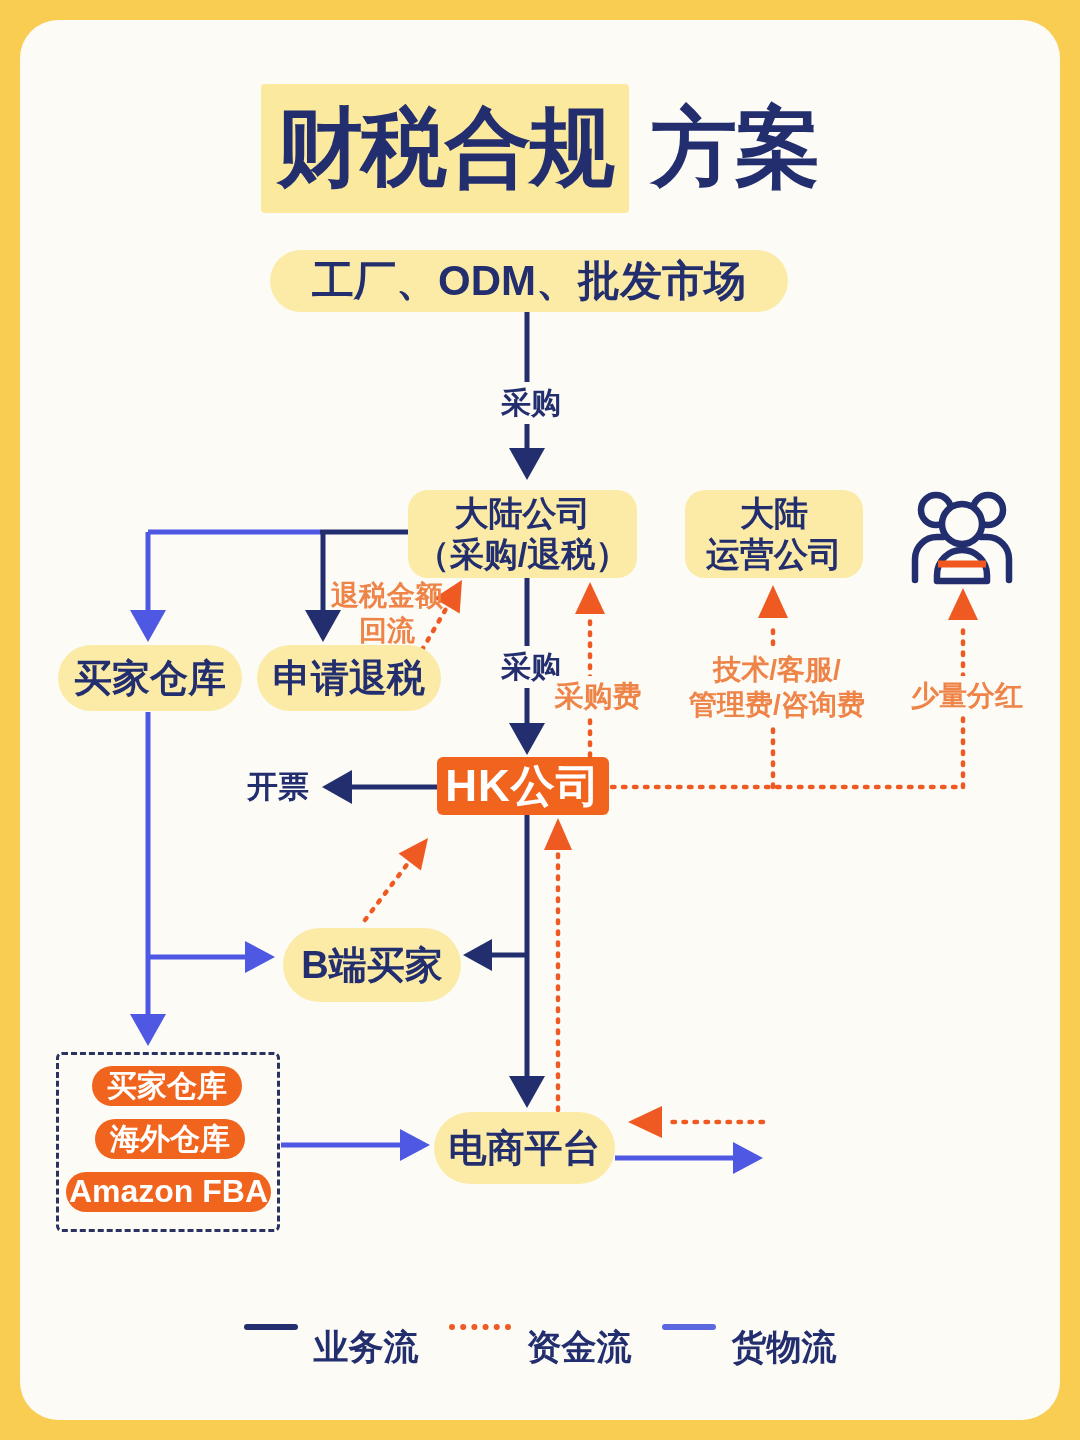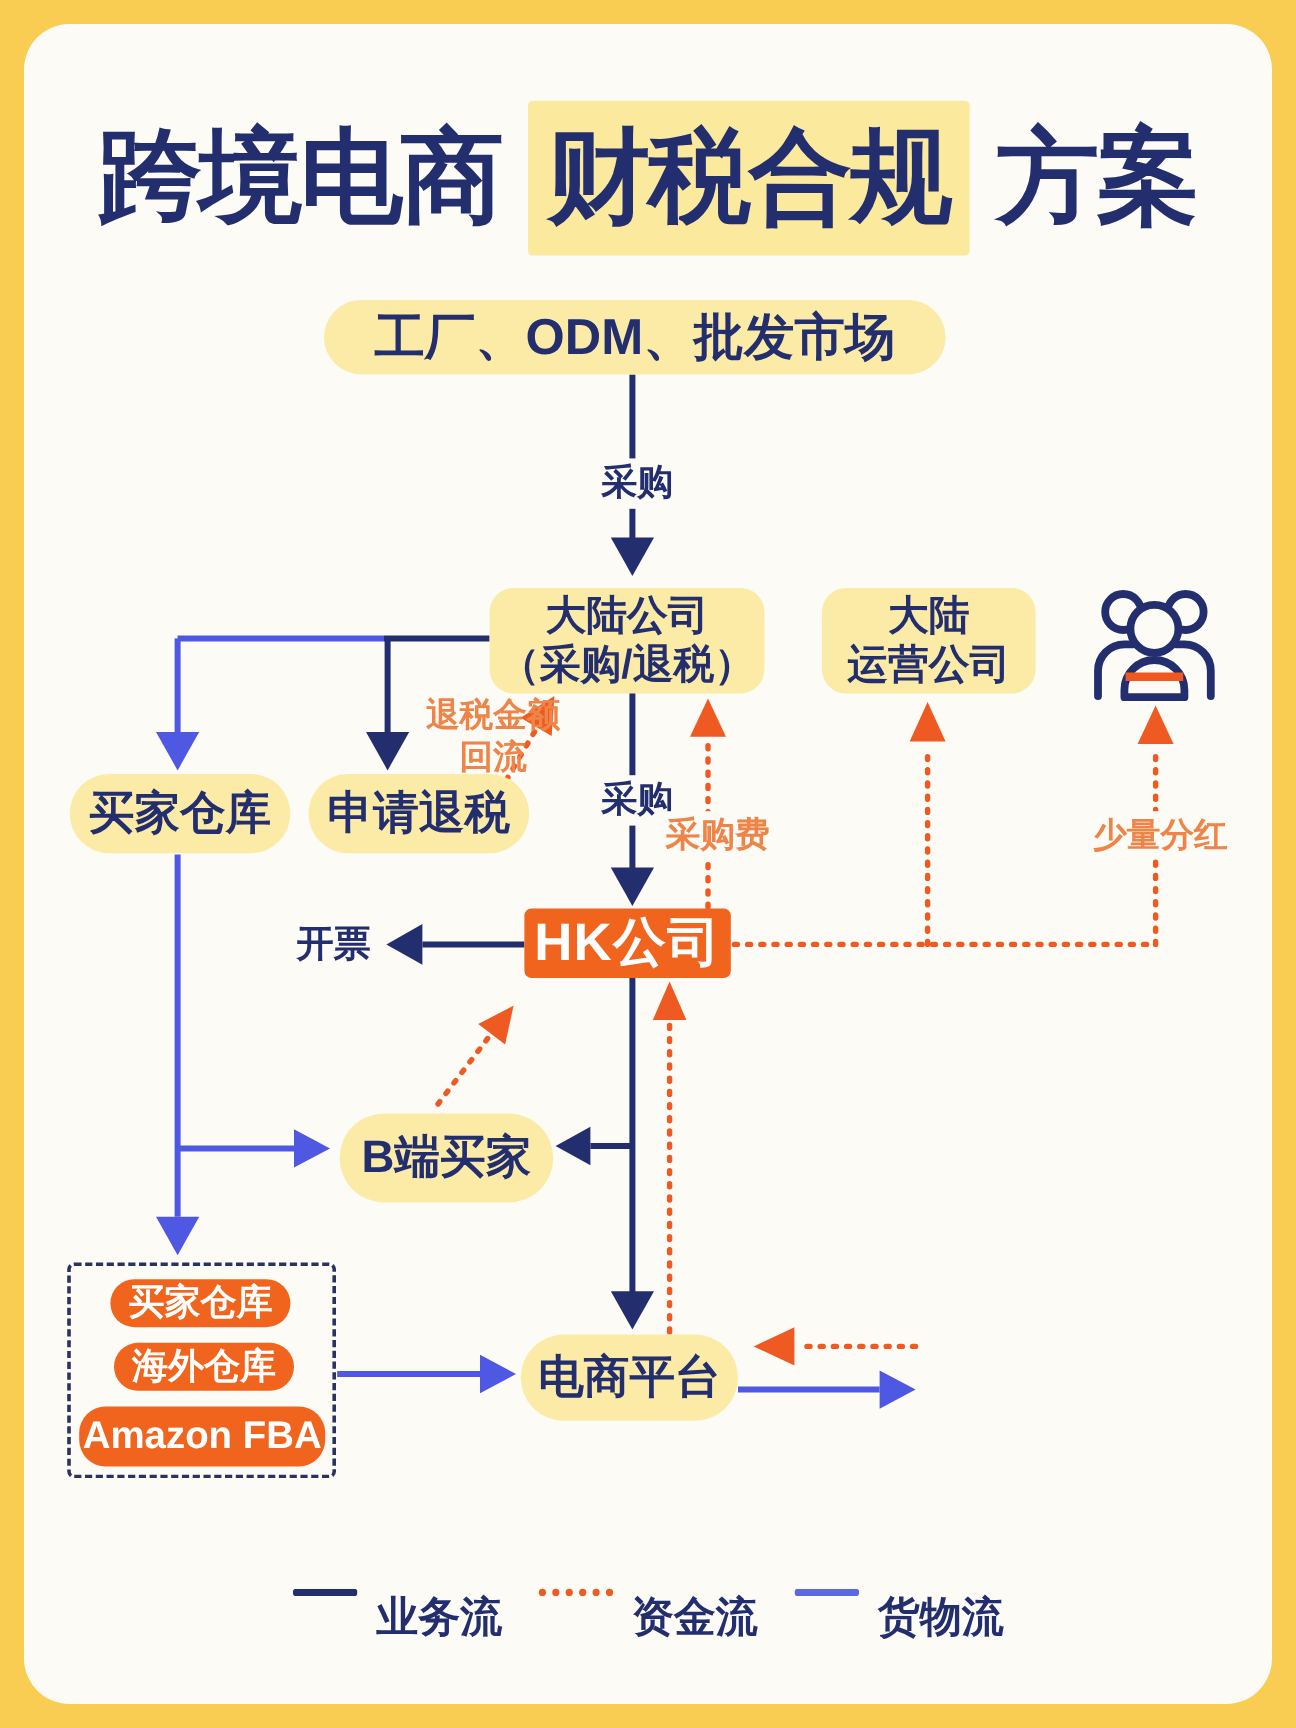--- a/index.html
+++ b/index.html
@@ -110,21 +110,20 @@
       <polygon points="575,614 605,614 590,582"></polygon>
       <polygon points="758,618 788,618 773,585"></polygon>
       <polygon points="948,620 978,620 963,588"></polygon>
       <polygon points="544,850 572,850 558,818"></polygon>
       <polygon points="428,838 420.9,870.4 398.5,853.4"></polygon>
       <polygon points="662,1106 662,1138 628,1122"></polygon>
     </g>
   </svg>
 
   <div class="title-row">
-    <span>跨境电商</span>
     <span class="title-hl">财税合规</span>
     <span>方案</span>
   </div>
 
   <div class="node yellow" style="left:270px;top:250px;width:518px;height:62px;border-radius:31px;font-size:42px;font-weight:900;">
     <span>工厂、ODM、批发市场</span>
   </div>
 
   <div class="node yellow" style="left:408px;top:490px;width:229px;height:88px;border-radius:20px;font-size:34px;">
     <span>大陆公司</span>
@@ -168,30 +167,34 @@
   </div>
 
 
   <div class="dashed-box"></div>
   <div class="node orange-pill" style="left:92px;top:1066px;width:150px;height:40px;border-radius:20px;font-size:30px;font-weight:700;">
     <span>买家仓库</span>
   </div>
   <div class="node orange-pill" style="left:95px;top:1119px;width:150px;height:40px;border-radius:20px;font-size:30px;font-weight:700;">
     <span>海外仓库</span>
   </div>
-  <div class="node orange-pill" style="left:66px;top:1172px;width:205px;height:50px;border-radius:22px;font-size:32px;font-weight:800;">
+  <div class="node orange-pill" style="left:66px;top:1172px;width:205px;height:40px;border-radius:22px;font-size:32px;font-weight:800;">
     <span>Amazon FBA</span>
   </div>
 
   <div class="lbl lbl-navy onbg" style="left:487px;top:382px;width:80px;font-size:30px;font-weight:600;">采购</div>
   <div class="lbl lbl-navy onbg" style="left:487px;top:646px;width:80px;font-size:30px;font-weight:600;">采购</div>
   <div class="lbl onbg" style="left:546px;top:676px;width:96px;font-size:29px;">采购费</div>
-  <div class="lbl" style="left:330px;top:578px;width:114px;font-size:28px;margin-left:24px;">
+  <div class="lbl" style="left:330px;top:578px;width:114px;font-size:28px;">
     <div>退税金额</div>
     <div>回流</div>
+  </div>
+  <div class="lbl onbg" style="left:666px;top:650px;width:214px;font-size:28px;">
+    <div>技术/客服/</div>
+    <div>管理费/咨询费</div>
   </div>
   <div class="lbl onbg" style="left:906px;top:676px;width:114px;font-size:28px;">少量分红</div>
   <div class="lbl lbl-navy" style="left:246px;top:768px;width:64px;font-size:31px;font-weight:600;">开票</div>
 
   <div class="legend">
     <div class="item">
       <span class="ln-solid-navy"></span>
       <span>业务流</span>
     </div>
     <div class="item">

